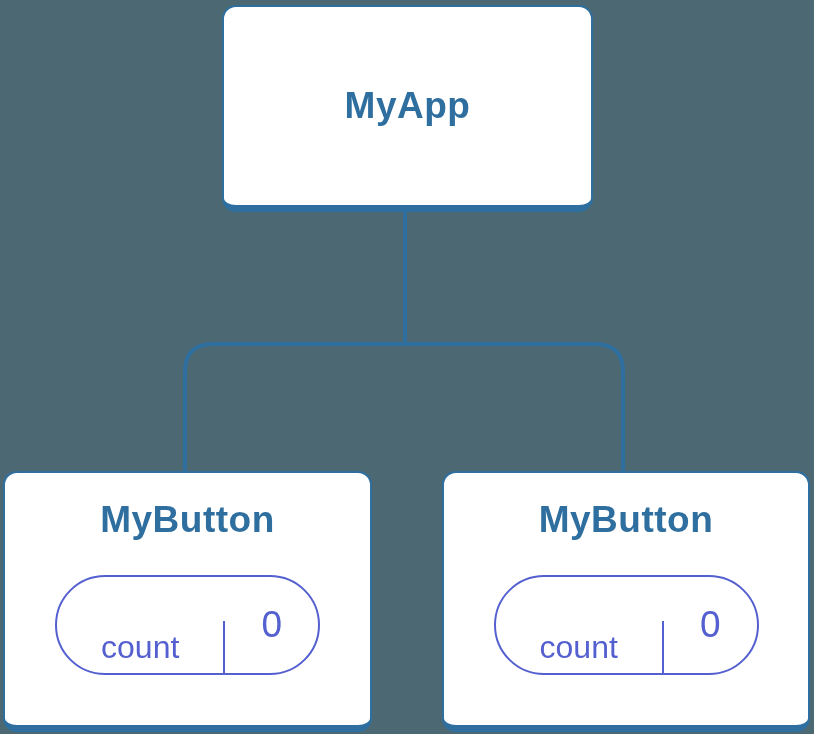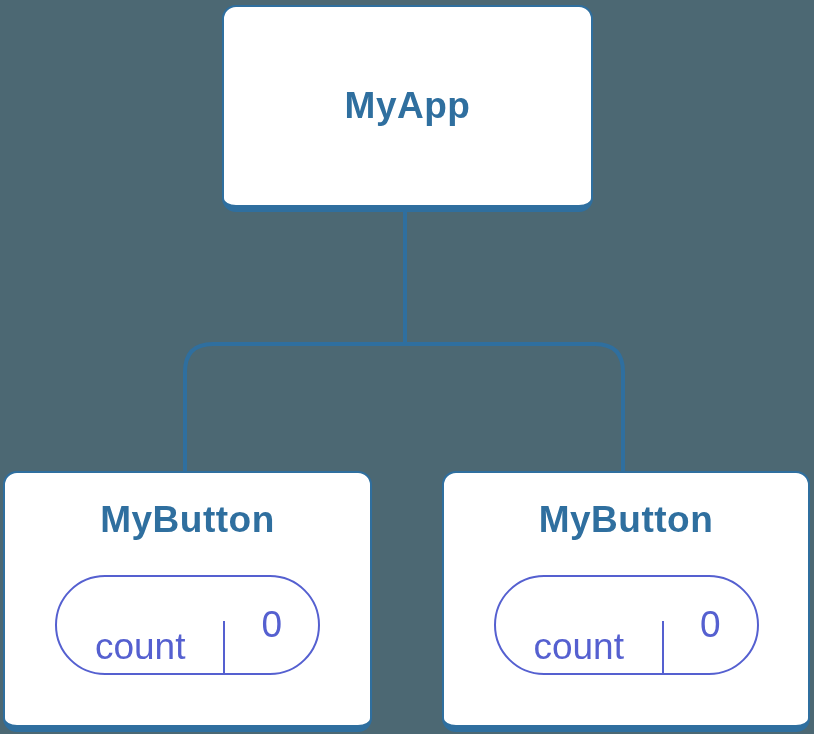--- a/index.html
+++ b/index.html
@@ -54,21 +54,21 @@
     border-radius: 50px;
     display: flex;
     align-items: stretch;
     overflow: hidden;
     background: var(--node-fill);
   }
   .state-name {
     flex: 0 0 64.5%;
     display: flex; align-items: center; justify-content: center;
     color: var(--state-color);
-    font-size: 37px;
+    font-size: 32px;
     border-right: 2px solid var(--state-color);
     margin-top: 44px;
   }
   .state-value {
     flex: 1;
     display: flex; align-items: center; justify-content: center;
     color: var(--state-color);
     font-size: 37px;
   }
 </style>

